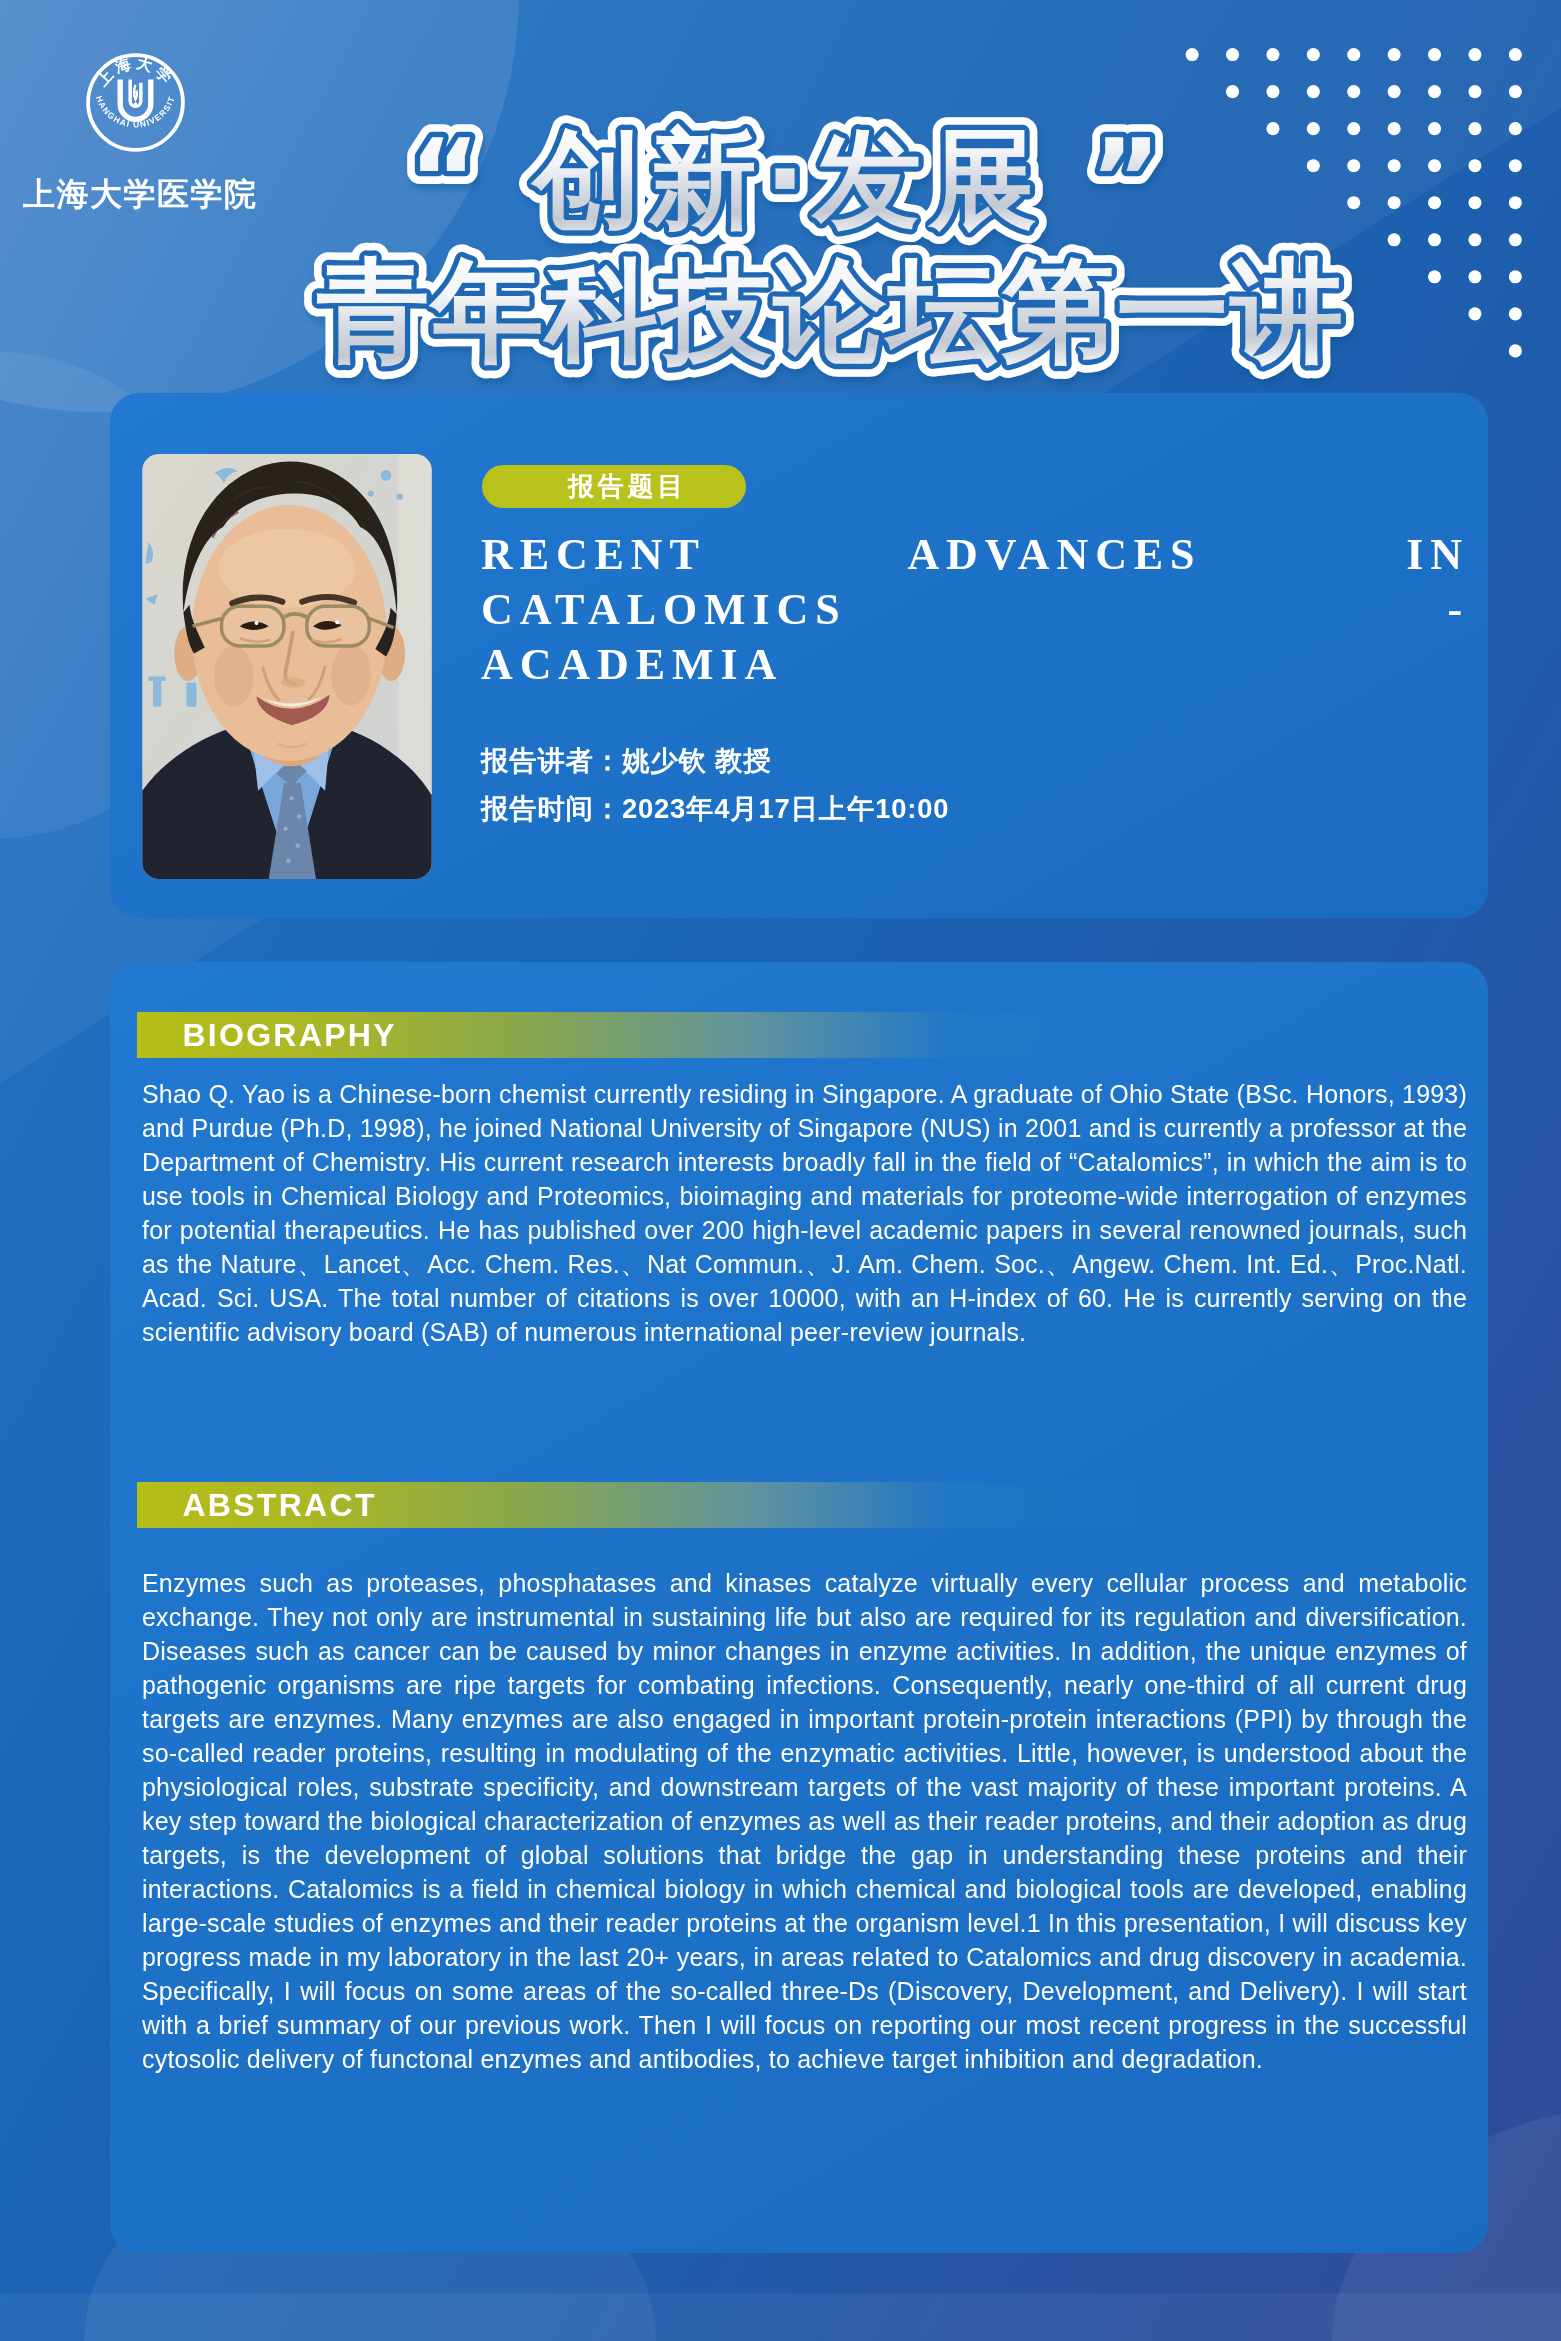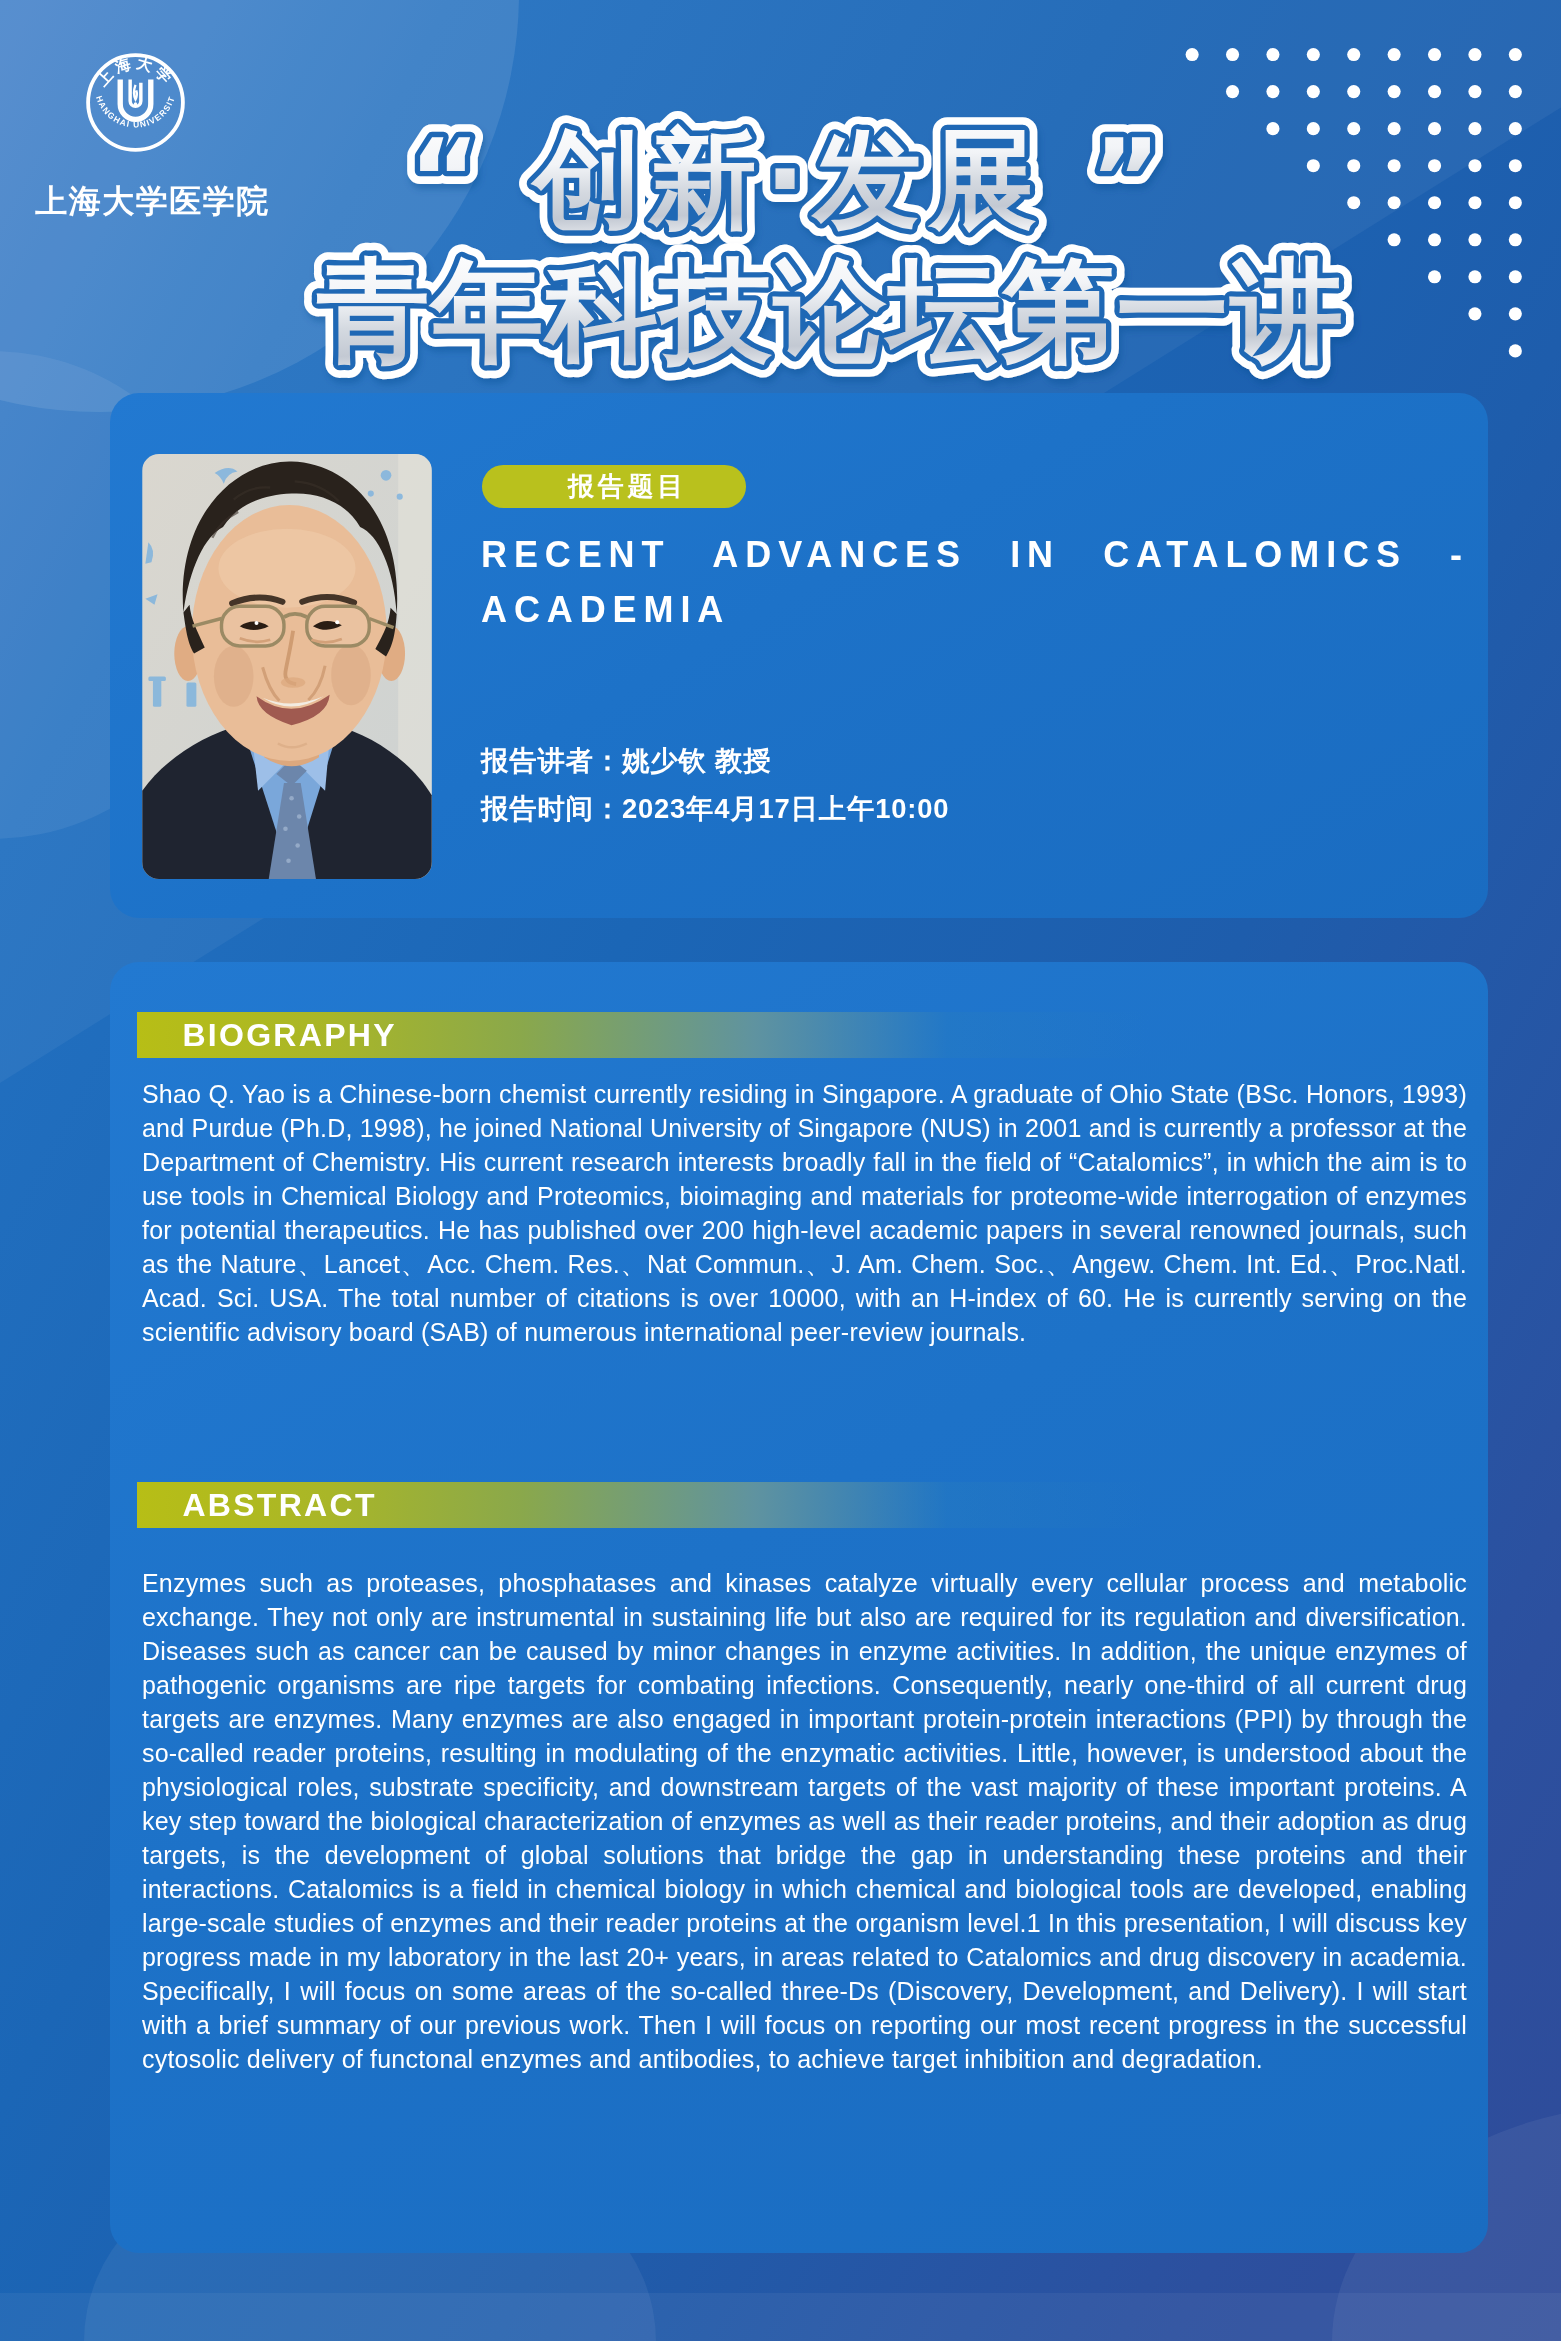--- a/index.html
+++ b/index.html
@@ -12,21 +12,21 @@
   .deco-circle-a{left:-320px;top:-427px;width:839px;height:839px;border-radius:50%;background:rgba(255,255,255,0.10);}
   .deco-circle-b{left:-252px;top:351px;width:488px;height:488px;border-radius:50%;background:rgba(255,255,255,0.07);}
   .deco-diag{left:-229px;top:-451px;width:3049px;height:1677px;transform-origin:left bottom;transform:rotate(-32deg);background:rgba(255,255,255,0.05);}
   .deco-blob-bl{left:84px;top:2177px;width:572px;height:165px;border-radius:183px 183px 0 0;background:rgba(255,255,255,0.06);}
   .deco-strip-bottom{left:0;top:2293px;width:1561px;height:49px;background:rgba(255,255,255,0.05);}
   .deco-swoosh-br{right:-91px;top:2104px;width:320px;height:238px;border-radius:100% 0 0 0;background:rgba(255,255,255,0.06);}
 
   .logo-svg{position:absolute;left:82px;top:49px;width:107px;height:107px;z-index:2;}
   .seal-cn{font-size:20px;font-weight:bold;letter-spacing:5px;fill:#fff;font-family:"DejaVu Sans","Liberation Sans",sans-serif;}
   .seal-en{font-size:11px;font-weight:bold;letter-spacing:1.6px;fill:#fff;font-family:"Liberation Sans",sans-serif;}
-  .org-name{position:absolute;left:23px;top:180px;width:259px;text-align:center;font-size:32px;font-weight:bold;letter-spacing:1.5px;z-index:2;}
+  .org-name{position:absolute;left:23px;top:173px;width:259px;text-align:left;font-size:32px;font-weight:bold;letter-spacing:1.5px;z-index:2;}
 
   .title-svg{position:absolute;left:0;top:0;width:1561px;height:396px;z-index:2;}
   .title-svg text{font-family:"DejaVu Sans","Liberation Sans",sans-serif;font-weight:bold;text-anchor:middle;}
   .t-halo{fill:none;stroke:#ffffff;stroke-width:34px;stroke-linejoin:round;stroke-linecap:round;}
   .t-face{fill:url(#metalGrad);stroke:#1f68b5;stroke-width:14px;stroke-linejoin:round;paint-order:stroke fill;}
   .t-l1{font-size:142px;letter-spacing:10px;}
   .t-l2{font-size:148px;letter-spacing:2px;}
 
   .dots-svg{position:absolute;left:1183px;top:43px;width:343px;height:328px;z-index:1;}
 
@@ -35,22 +35,22 @@
   .card1{top:393px;height:525px;}
   .card2{top:962px;height:1291px;}
 
   .photo-svg{position:absolute;left:32px;top:61px;width:290px;height:425px;border-radius:17px;overflow:hidden;display:block;}
 
   .badge{position:absolute;left:372px;top:72px;width:264px;height:43px;border-radius:21.3px;background:#b9c11d;
          display:flex;align-items:center;justify-content:center;}
   .badge span{font-size:26px;font-weight:bold;letter-spacing:3.8px;color:#fff;margin-left:27px;}
 
   .talk-title{position:absolute;left:371px;top:134px;width:988px;}
-  .t-line{font-size:36px;font-weight:bold;letter-spacing:6.9px;line-height:55px;color:#fff;
-          text-align:justify;text-align-last:justify;white-space:normal;}
+  .t-line{font-size:44px;font-weight:bold;letter-spacing:6.9px;line-height:55px;color:#fff;
+          text-align:justify;text-align-last:justify;white-space:normal;font-family:Liberation Serif, serif;}
   .t-line.tl-last{text-align-last:left;}
 
   .details{position:absolute;left:371px;top:344px;}
   .detail{font-size:27.4px;font-weight:bold;letter-spacing:0.8px;line-height:48px;color:#fff;}
 
   .band{position:absolute;left:27.4px;width:1066px;height:46px;display:flex;align-items:center;
         background:linear-gradient(90deg,#b7be16 0%,#a9b628 18%,#8aa84b 36%,#5f93a0 58%,rgba(40,125,190,0.35) 76%,rgba(30,116,201,0) 95%);}
   .band span{font-size:32px;font-weight:bold;letter-spacing:2.3px;color:#fff;padding-left:45px;}
   .band-bio{top:50px;}
   .band-abs{top:520px;}

